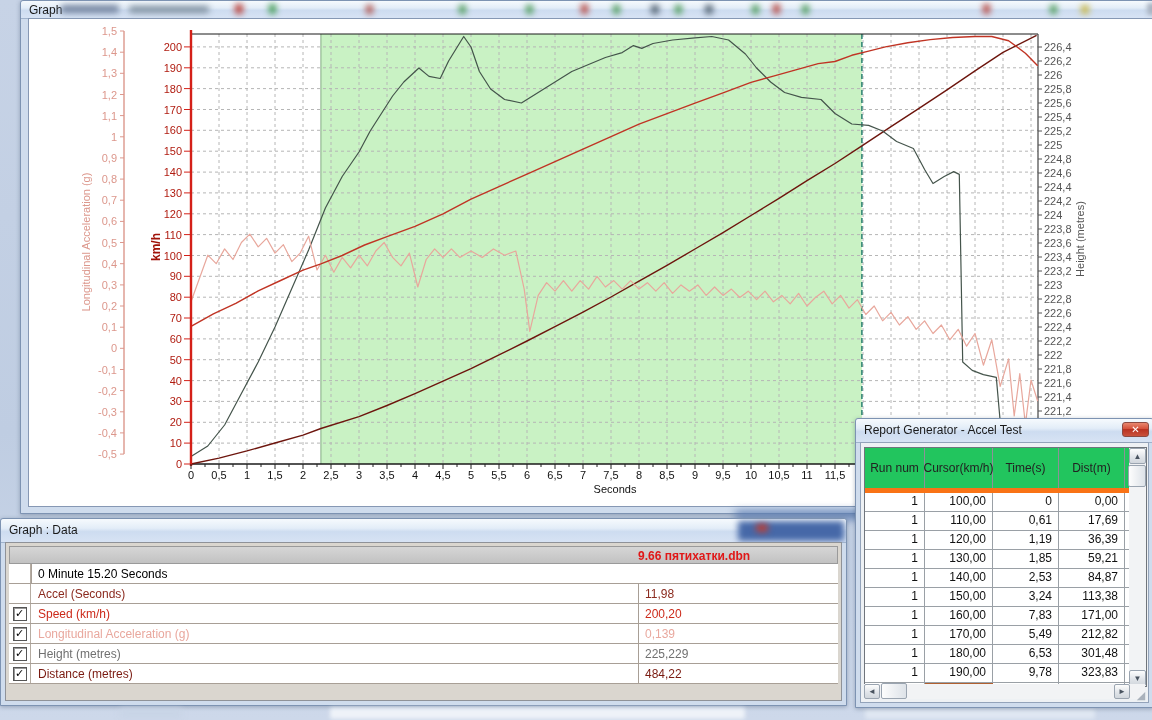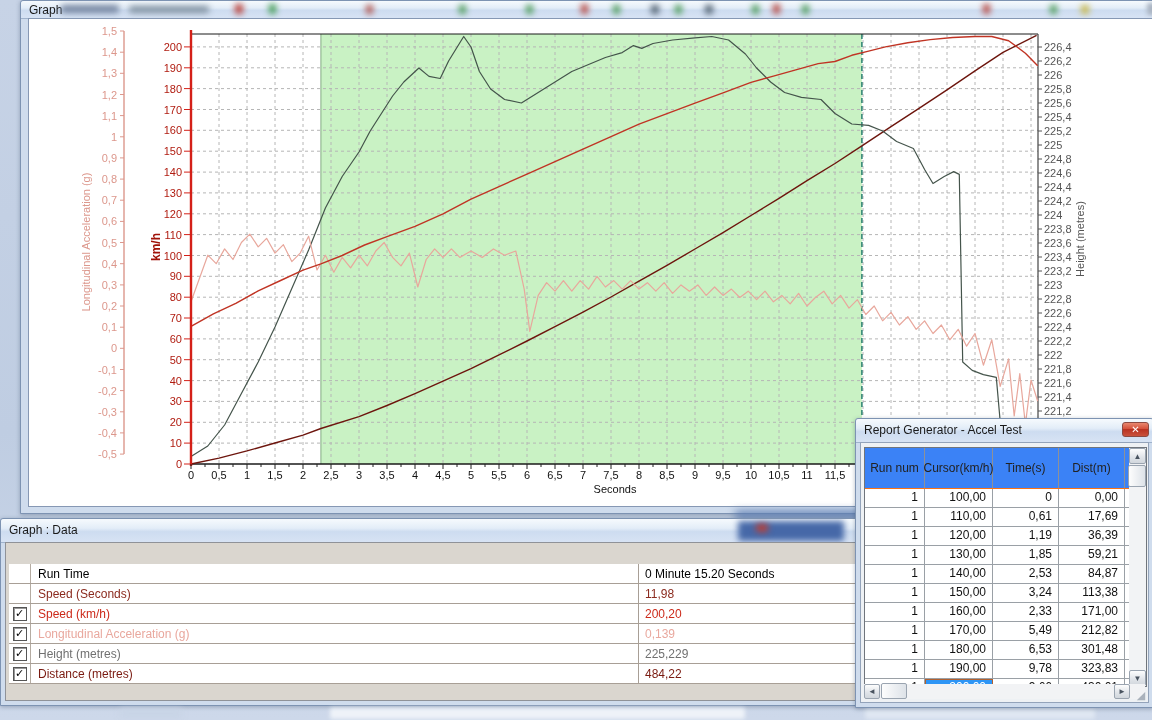--- a/index.html
+++ b/index.html
@@ -13,21 +13,21 @@
        background:linear-gradient(180deg,#f6fafd 0%,#e3edf8 40%,#cddcf0 55%,#d7e3f4 100%);
        border-bottom:1px solid #9fb2cc;border-radius:3px 3px 0 0;overflow:hidden;}
   .titlebar .tlabel{position:absolute;left:8px;top:2px;font-size:12px;color:#1a1a1a;white-space:nowrap;}
   .blob{position:absolute;filter:blur(3px);border-radius:2px;}
   
   #graph-win{left:0;top:0;width:1150px;height:512px;background:#cfdced;margin-left:20px;}
   #graph-client{position:absolute;left:7px;top:17px;right:6px;bottom:6px;
        background:#fff;border:1px solid #8698b4;}
   #plot-svg{position:absolute;left:-8px;top:-18px;}
   
-  #data-win{left:0;top:518px;width:845px;height:186px;background:#cfdced;padding-left:21px;}
+  #data-win{left:0;top:518px;width:845px;height:186px;background:#cfdced;}
   #data-client{position:absolute;left:4px;top:23px;right:4px;bottom:4px;
        background:#dad6cf;border:1px solid #8f9298;}
   #dw-header{position:absolute;left:3px;right:3px;top:3px;height:18px;
        background:linear-gradient(180deg,#d6d6d6,#c2c2c2);
        border:1px solid #9a9a9a;box-sizing:border-box;}
   #dw-file{position:absolute;left:628px;top:2px;font-size:12px;font-weight:bold;}
   #dw-rows{position:absolute;left:3px;right:3px;top:21px;}
   .dw-row{position:relative;display:flex;height:19px;background:#fff;
        border-bottom:1px solid #a89f96;align-items:center;}
   .dw-cb-col{width:21px;height:100%;border-right:1px solid #b5aca2;display:flex;align-items:center;justify-content:center;flex:none;}
@@ -35,21 +35,21 @@
        box-shadow:inset 1px 1px 0 #999;font-size:11px;line-height:11px;font-weight:bold;color:#000;text-align:center;}
   .dw-label{flex:none;width:600px;font-size:12px;padding-left:7px;white-space:nowrap;}
   .dw-sep{width:1px;height:100%;background:#a89f96;flex:none;}
   .dw-value{font-size:12px;padding-left:6px;white-space:nowrap;}
   
   #report-win{left:855px;top:418px;width:297px;height:288px;background:#cfdced;z-index:30;}
   #report-client{position:absolute;left:4px;top:23px;right:4px;bottom:4px;
        background:#eef1f4;border:1px solid #93a3ba;}
   #rp-table{position:absolute;left:3px;top:4px;width:283px;height:240px;
        border:1px solid #70757c;background:#fff;box-sizing:border-box;overflow:hidden;}
-  #rp-head{display:flex;height:40px;background:#3b82f6;border-bottom:1px solid #f97316;}
+  #rp-head{display:flex;height:40px;background:#22c55e;border-bottom:5px solid #f97316;}
   .rp-hcell{box-sizing:border-box;border-right:1px solid #8d9198;font-size:12px;color:#222;
        display:flex;align-items:center;justify-content:center;}
   .rp-row{display:flex;height:18px;background:#fff;border-bottom:1px solid #9aa0a6;}
   .rp-cell{box-sizing:border-box;border-right:1px solid #9aa0a6;font-size:12px;color:#111;
        text-align:right;padding:1px 6px 0 0;white-space:nowrap;}
   .rp-cell.sel{background:#2e95f5;color:#fff;border:1px solid #b06030;padding-top:0;}
   .c0{width:60px;} .c1{width:68px;} .c2{width:66px;} .c3{width:66px;}
   .cfill{flex:1;border-right:none;}
   
   .sb-btn{position:absolute;background:linear-gradient(180deg,#fdfdfd,#dfe3e8 60%,#d2d7dd);
@@ -388,30 +388,32 @@
 
 <span class="blob" style="left:735px;top:511px;width:165px;height:8px;background:#5a7ab0;filter:blur(4px);"></span>
 
 <div class="win" id="data-win">
   <div class="titlebar" style="height:23px;">
     <span class="tlabel" style="top:4px;">Graph : Data</span>
     <span class="blob" style="left:737px;top:2px;width:106px;height:20px;background:#4668a8;"></span>
     <span class="blob" style="left:755px;top:5px;width:12px;height:8px;background:#b84038;"></span>
   </div>
   <div id="data-client">
+    <div id="dw-header">
+      <span id="dw-file" style="color: rgb(224, 24, 24);">9.66 пятихатки.dbn</span>
+    </div>
     <div id="dw-rows">
         <div class="dw-row">
           <div class="dw-cb-col"></div>
-          <div class="dw-label" style="color: rgb(0, 0, 0);">Run Time</div>
           <div class="dw-sep"></div>
           <div class="dw-value" style="color: rgb(0, 0, 0);">0 Minute 15.20 Seconds</div>
         </div>
         <div class="dw-row">
           <div class="dw-cb-col"></div>
-          <div class="dw-label" style="color: rgb(139, 42, 30);">Speed (Seconds)</div>
+          <div class="dw-label" style="color: rgb(139, 42, 30);">Accel (Seconds)</div>
           <div class="dw-sep"></div>
           <div class="dw-value" style="color: rgb(139, 42, 30);">11,98</div>
         </div>
         <div class="dw-row">
           <div class="dw-cb-col">
             <div class="dw-cb">✓</div>
           </div>
           <div class="dw-label" style="color: rgb(204, 42, 26);">Speed (km/h)</div>
           <div class="dw-sep"></div>
           <div class="dw-value" style="color: rgb(204, 42, 26);">200,20</div>
@@ -499,21 +501,21 @@
           <div class="rp-row">
             <div class="rp-cell c0">1</div>
             <div class="rp-cell c1">150,00</div>
             <div class="rp-cell c2">3,24</div>
             <div class="rp-cell c3">113,38</div>
             <div class="rp-cell cfill"></div>
           </div>
           <div class="rp-row">
             <div class="rp-cell c0">1</div>
             <div class="rp-cell c1">160,00</div>
-            <div class="rp-cell c2">2,33</div>
+            <div class="rp-cell c2">7,83</div>
             <div class="rp-cell c3">171,00</div>
             <div class="rp-cell cfill"></div>
           </div>
           <div class="rp-row">
             <div class="rp-cell c0">1</div>
             <div class="rp-cell c1">170,00</div>
             <div class="rp-cell c2">5,49</div>
             <div class="rp-cell c3">212,82</div>
             <div class="rp-cell cfill"></div>
           </div>

